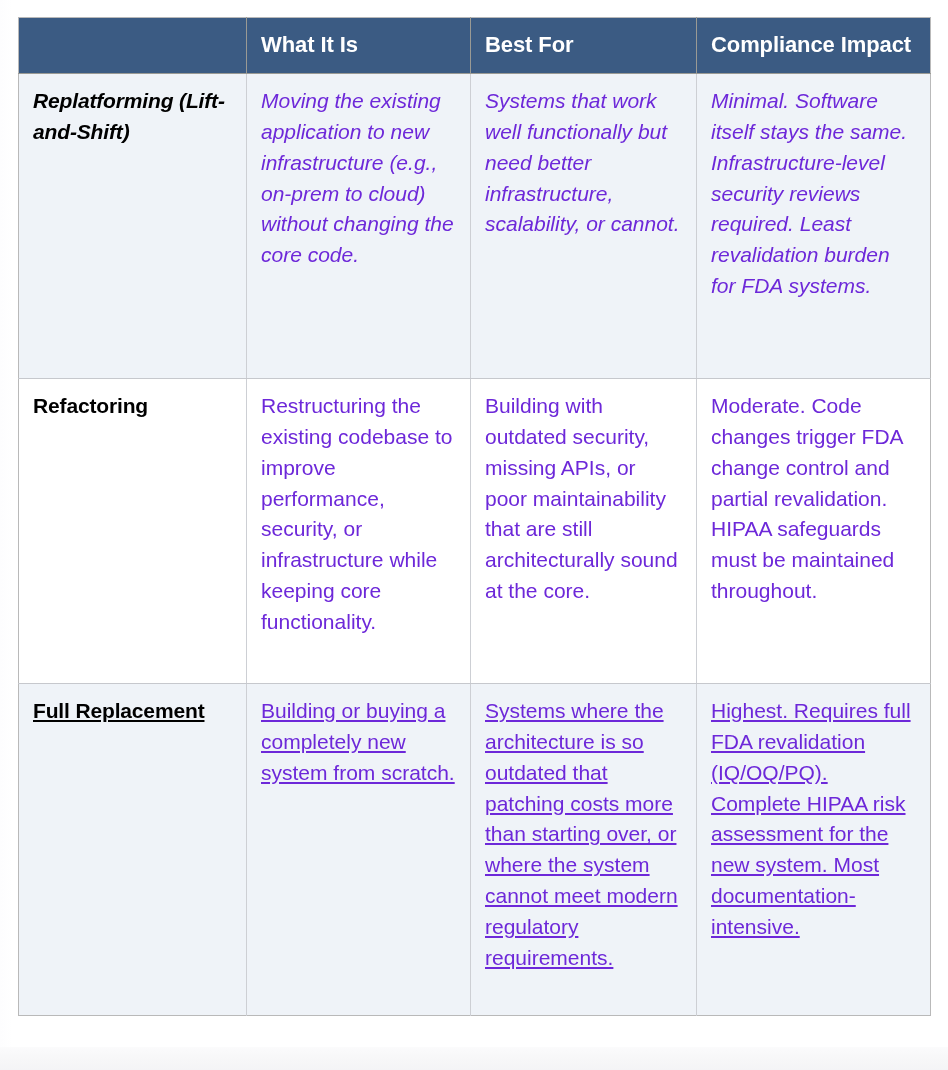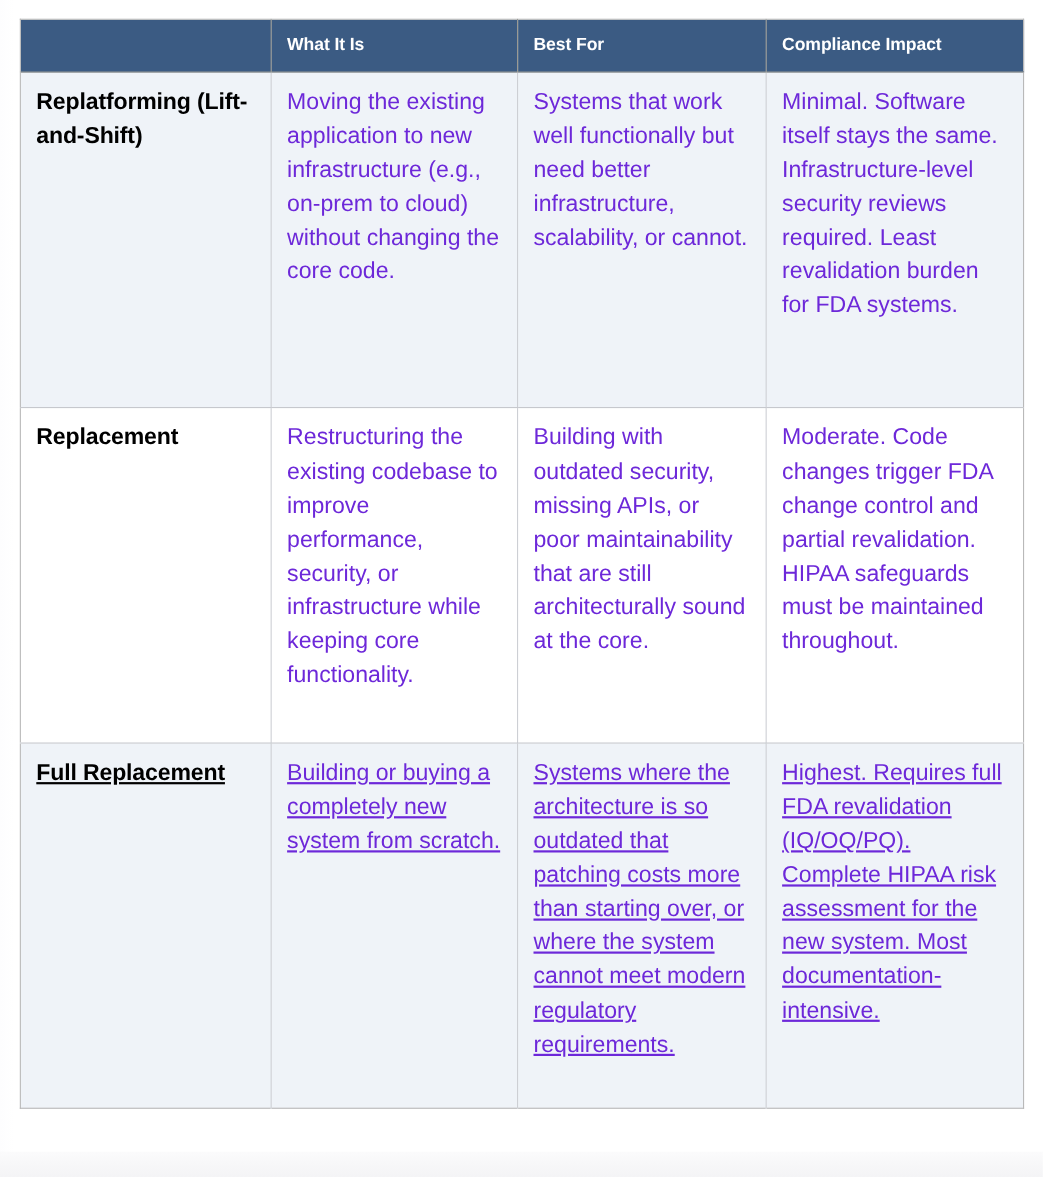--- a/index.html
+++ b/index.html
@@ -57,21 +57,21 @@
   }
 
   table.comparison col.c0 { width: 228px; }
   table.comparison col.c1 { width: 224px; }
   table.comparison col.c2 { width: 226px; }
   table.comparison col.c3 { width: 234px; }
 
   thead th {
     background: #3b5b83;
     color: #ffffff;
-    font-size: 16px;
+    font-size: 22px;
     font-weight: bold;
     line-height: 1.32;
     text-align: left;
     vertical-align: top;
     padding: 12px 14px 14px 14px;
     border-right: 1px solid #9a9a94;
     border-bottom: 1px solid #9a9a94;
     box-sizing: border-box;
     letter-spacing: -0.1px;
     margin-left: 26px;
@@ -98,21 +98,21 @@
 
   tbody tr.tint td { background: #eff3f8; }
   tbody tr.plain td { background: #ffffff; }
 
   td.rowhead {
     font-weight: bold;
     color: #000000;
     letter-spacing: -0.15px;
   }
 
-  tbody tr.r0 td { height: 305px; }
+  tbody tr.r0 td { height: 305px; font-style: italic; }
   tbody tr.r1 td { height: 305px; }
   tbody tr.r2 td { height: 332px; text-decoration: underline; }
 </style>
 </head>
 <body>
 
 <div class="page">
 
   <div class="page-left-shade"></div>
 
@@ -135,21 +135,21 @@
       <tbody>
 
         <tr class="tint r0">
           <td class="rowhead">Replatforming (Lift-and-Shift)</td>
           <td>Moving the existing application to new infrastructure (e.g., on-prem to cloud) without changing the core code.</td>
           <td>Systems that work well functionally but need better infrastructure, scalability, or cannot.</td>
           <td>Minimal. Software itself stays the same. Infrastructure-level security reviews required. Least revalidation burden for FDA systems.</td>
         </tr>
 
         <tr class="plain r1">
-          <td class="rowhead">Replacement</td>
+          <td class="rowhead">Refactoring</td>
           <td>Restructuring the existing codebase to improve performance, security, or infrastructure while keeping core functionality.</td>
           <td>Building with outdated security, missing APIs, or poor maintainability that are still architecturally sound at the core.</td>
           <td>Moderate. Code changes trigger FDA change control and partial revalidation. HIPAA safeguards must be maintained throughout.</td>
         </tr>
 
         <tr class="tint r2">
           <td class="rowhead">Full Replacement</td>
           <td>Building or buying a completely new system from scratch.</td>
           <td>Systems where the architecture is so outdated that patching costs more than starting over, or where the system cannot meet modern regulatory requirements.</td>
           <td>Highest. Requires full FDA revalidation (IQ/OQ/PQ). Complete HIPAA risk assessment for the new system. Most documentation-intensive.</td>

